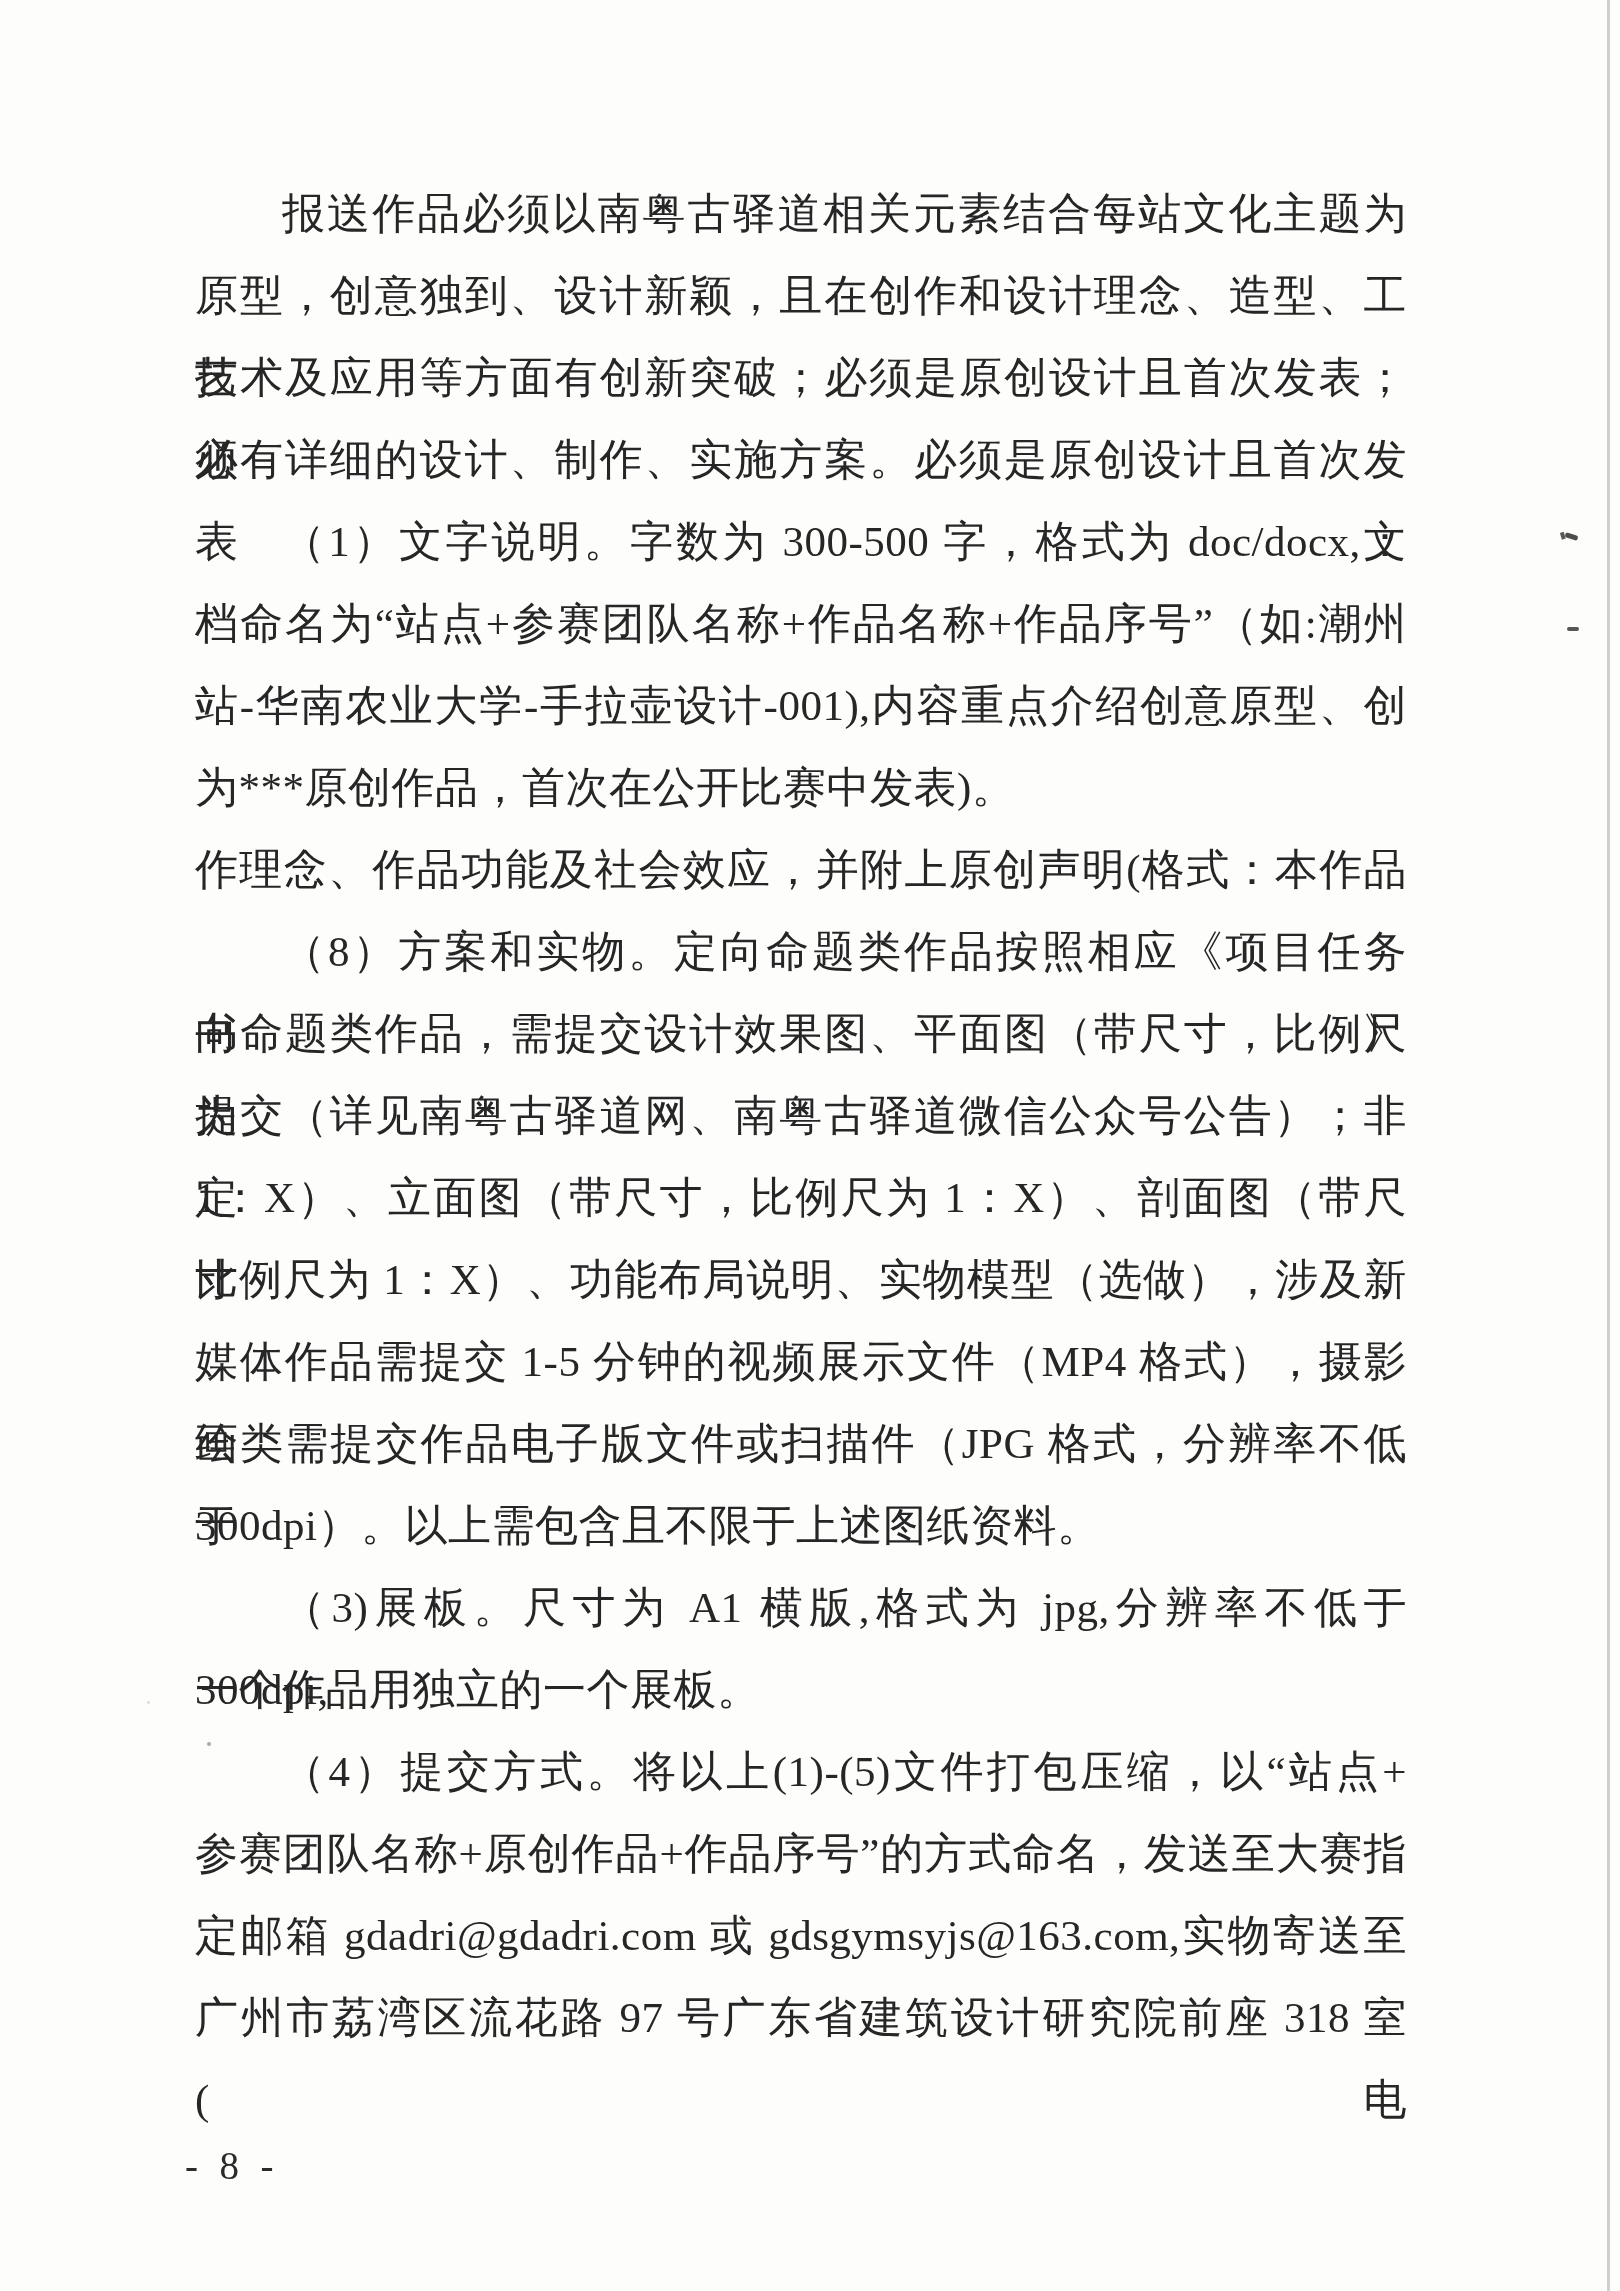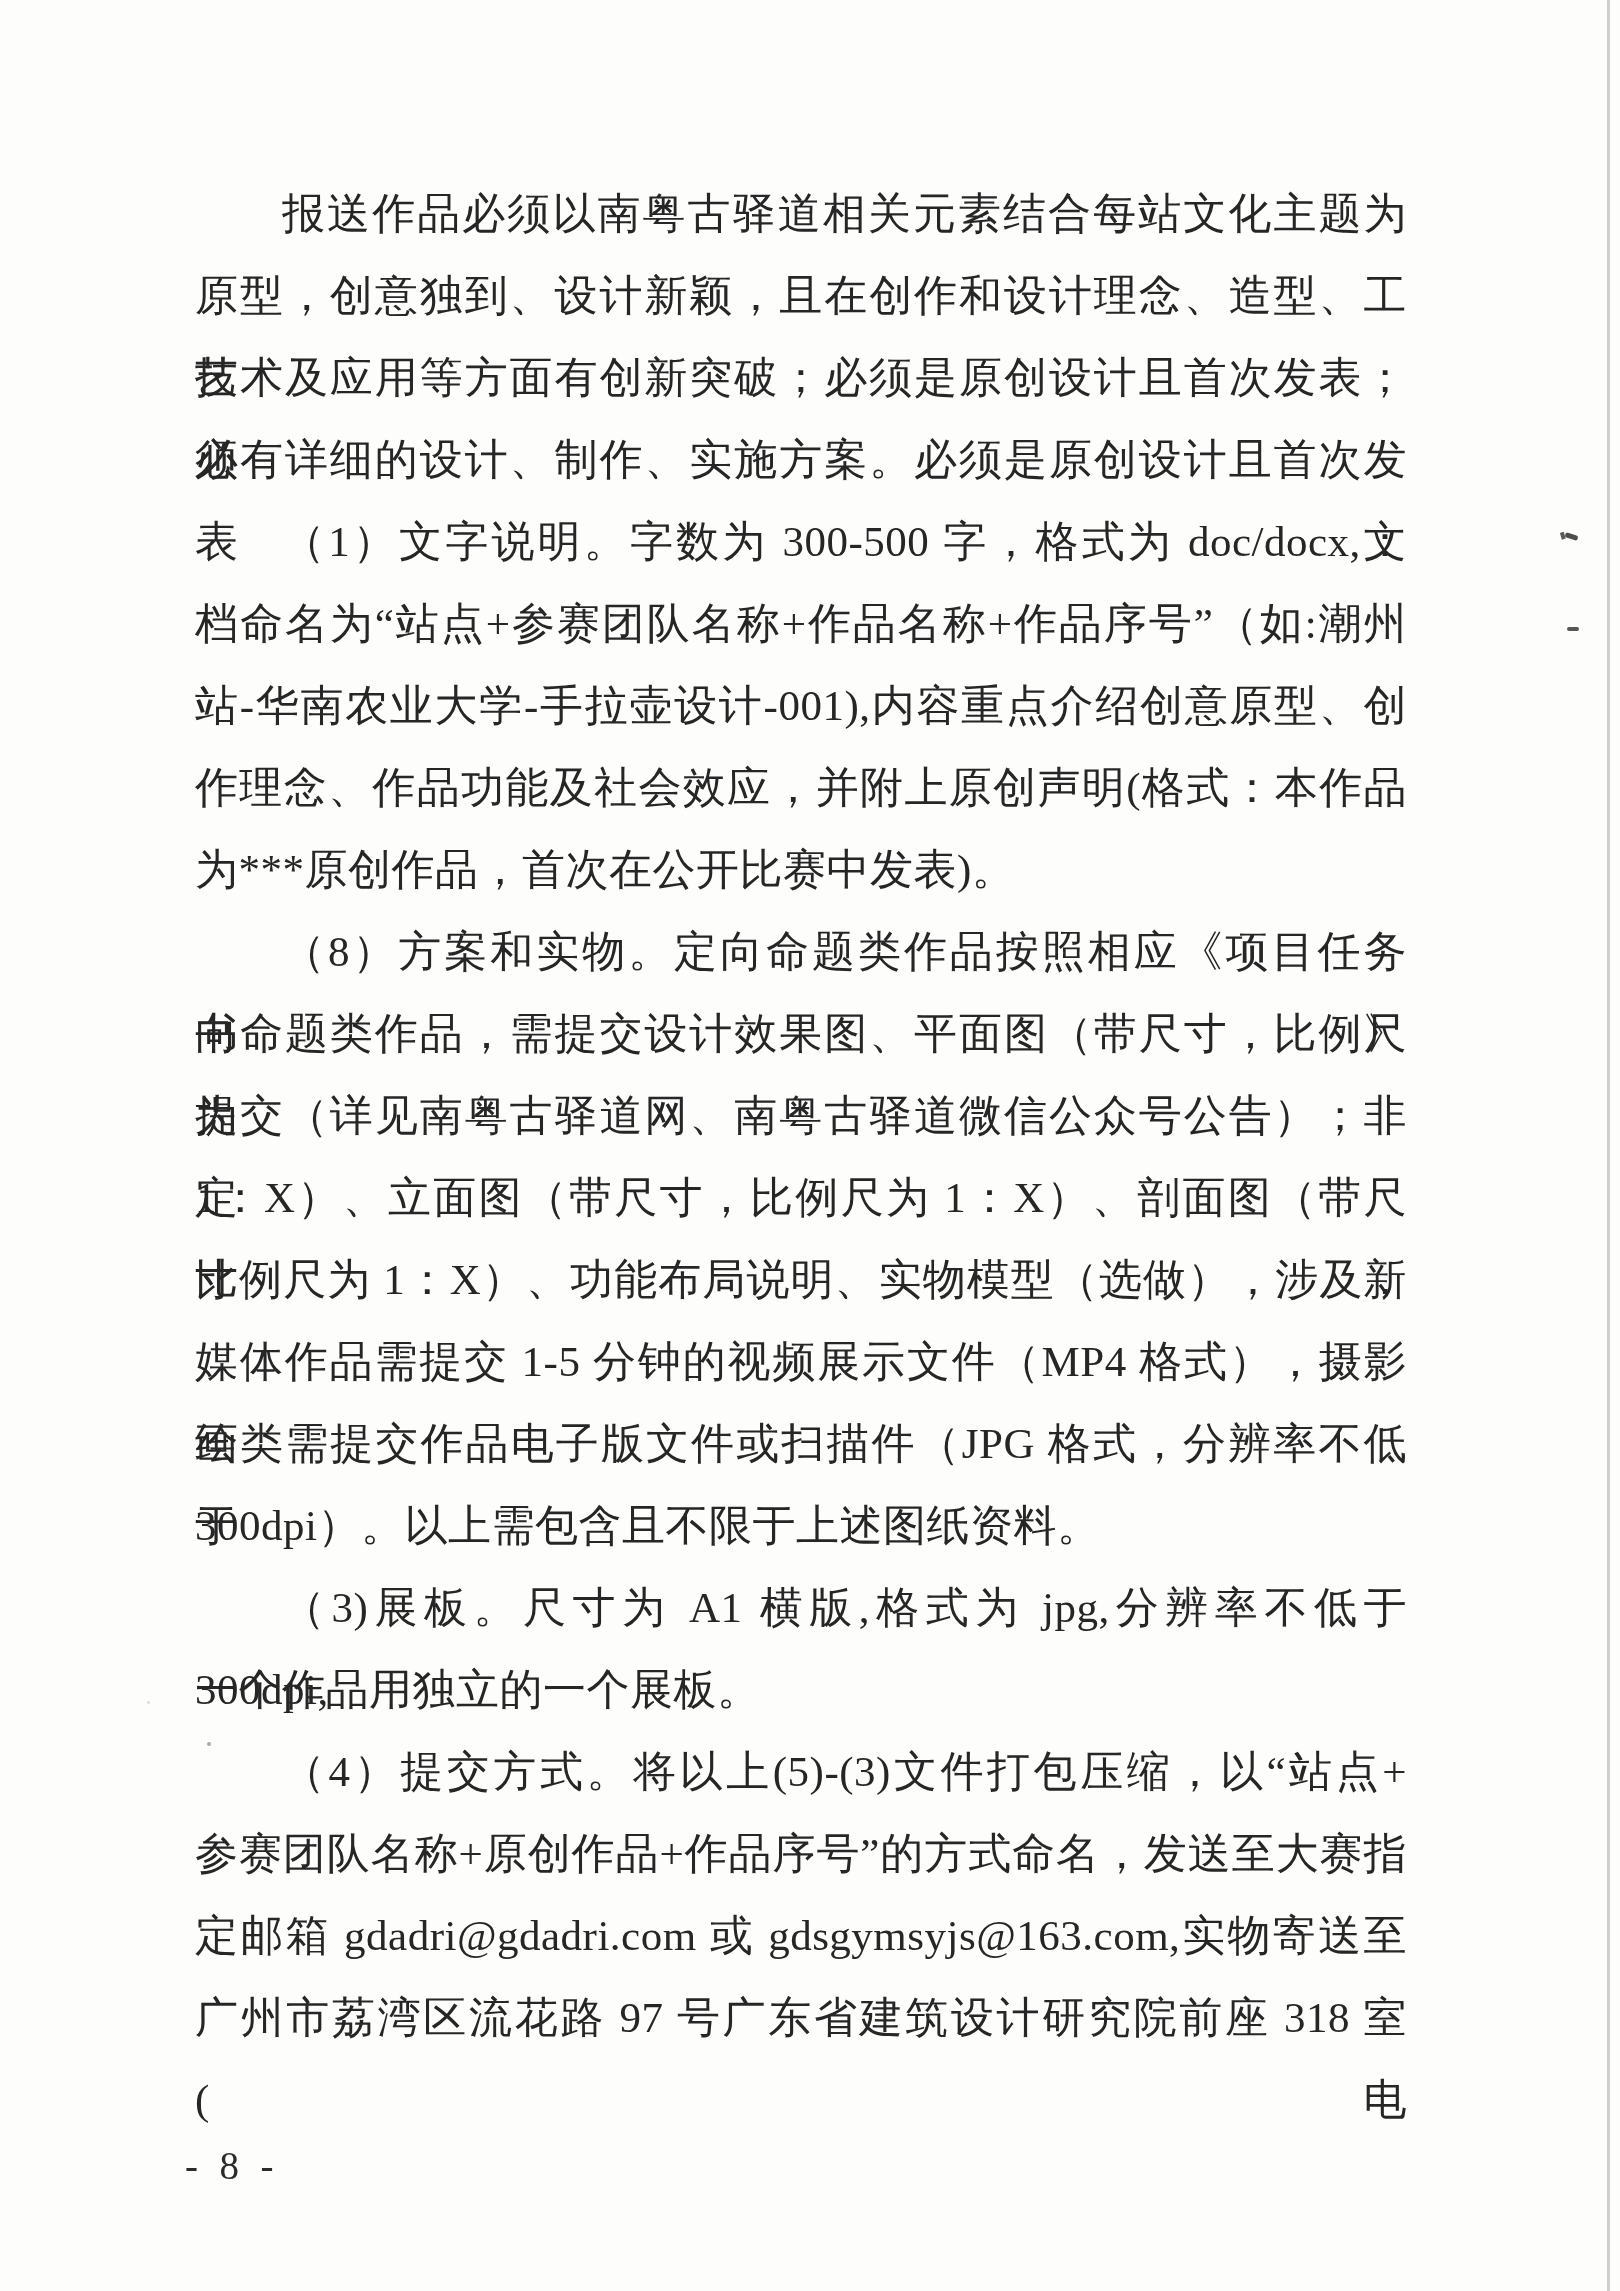--- a/index.html
+++ b/index.html
@@ -62,33 +62,33 @@
 
 <div class="page" style="--paper: #fdfdfc; --ink: #262626;">
   <div class="textblock">
       <div class="line indent">报送作品必须以南粤古驿道相关元素结合每站文化主题为</div>
       <div class="line">原型，创意独到、设计新颖，且在创作和设计理念、造型、工艺</div>
       <div class="line">技术及应用等方面有创新突破；必须是原创设计且首次发表；必</div>
       <div class="line">须有详细的设计、制作、实施方案。必须是原创设计且首次发表：</div>
       <div class="line indent">（1）文字说明。字数为 300-500 字，格式为 doc/docx,文</div>
       <div class="line">档命名为“站点+参赛团队名称+作品名称+作品序号”（如:潮州</div>
       <div class="line">站-华南农业大学-手拉壶设计-001),内容重点介绍创意原型、创</div>
+      <div class="line end">为***原创作品，首次在公开比赛中发表)。</div>
       <div class="line">作理念、作品功能及社会效应，并附上原创声明(格式：本作品</div>
-      <div class="line end">为***原创作品，首次在公开比赛中发表)。</div>
       <div class="line indent">（8）方案和实物。定向命题类作品按照相应《项目任务书》</div>
       <div class="line">向命题类作品，需提交设计效果图、平面图（带尺寸，比例尺为</div>
       <div class="line">提交（详见南粤古驿道网、南粤古驿道微信公众号公告）；非定</div>
       <div class="line">1：X）、立面图（带尺寸，比例尺为 1：X）、剖面图（带尺寸，</div>
       <div class="line">比例尺为 1：X）、功能布局说明、实物模型（选做），涉及新</div>
       <div class="line">媒体作品需提交 1-5 分钟的视频展示文件（MP4 格式），摄影绘</div>
       <div class="line">画类需提交作品电子版文件或扫描件（JPG 格式，分辨率不低于</div>
       <div class="line end">300dpi）。以上需包含且不限于上述图纸资料。</div>
       <div class="line indent">（3)展板。尺寸为 A1 横版,格式为 jpg,分辨率不低于 300dpi,</div>
       <div class="line end">一个作品用独立的一个展板。</div>
-      <div class="line indent">（4）提交方式。将以上(5)-(3)文件打包压缩，以“站点+</div>
+      <div class="line indent">（4）提交方式。将以上(1)-(5)文件打包压缩，以“站点+</div>
       <div class="line">参赛团队名称+原创作品+作品序号”的方式命名，发送至大赛指</div>
       <div class="line">定邮箱 gdadri@gdadri.com 或 gdsgymsyjs@163.com,实物寄送至</div>
       <div class="line">广州市荔湾区流花路 97 号广东省建筑设计研究院前座 318 室(电</div>
     </div>
   <div class="footer">- 8 -</div>
   <div class="scanline" style="background: rgb(199, 199, 199);"></div>
   <div class="speck speck1"></div>
   <div class="speck speck2"></div>
   <div class="speck speck3"></div>
   <div class="speck speck4"></div>

